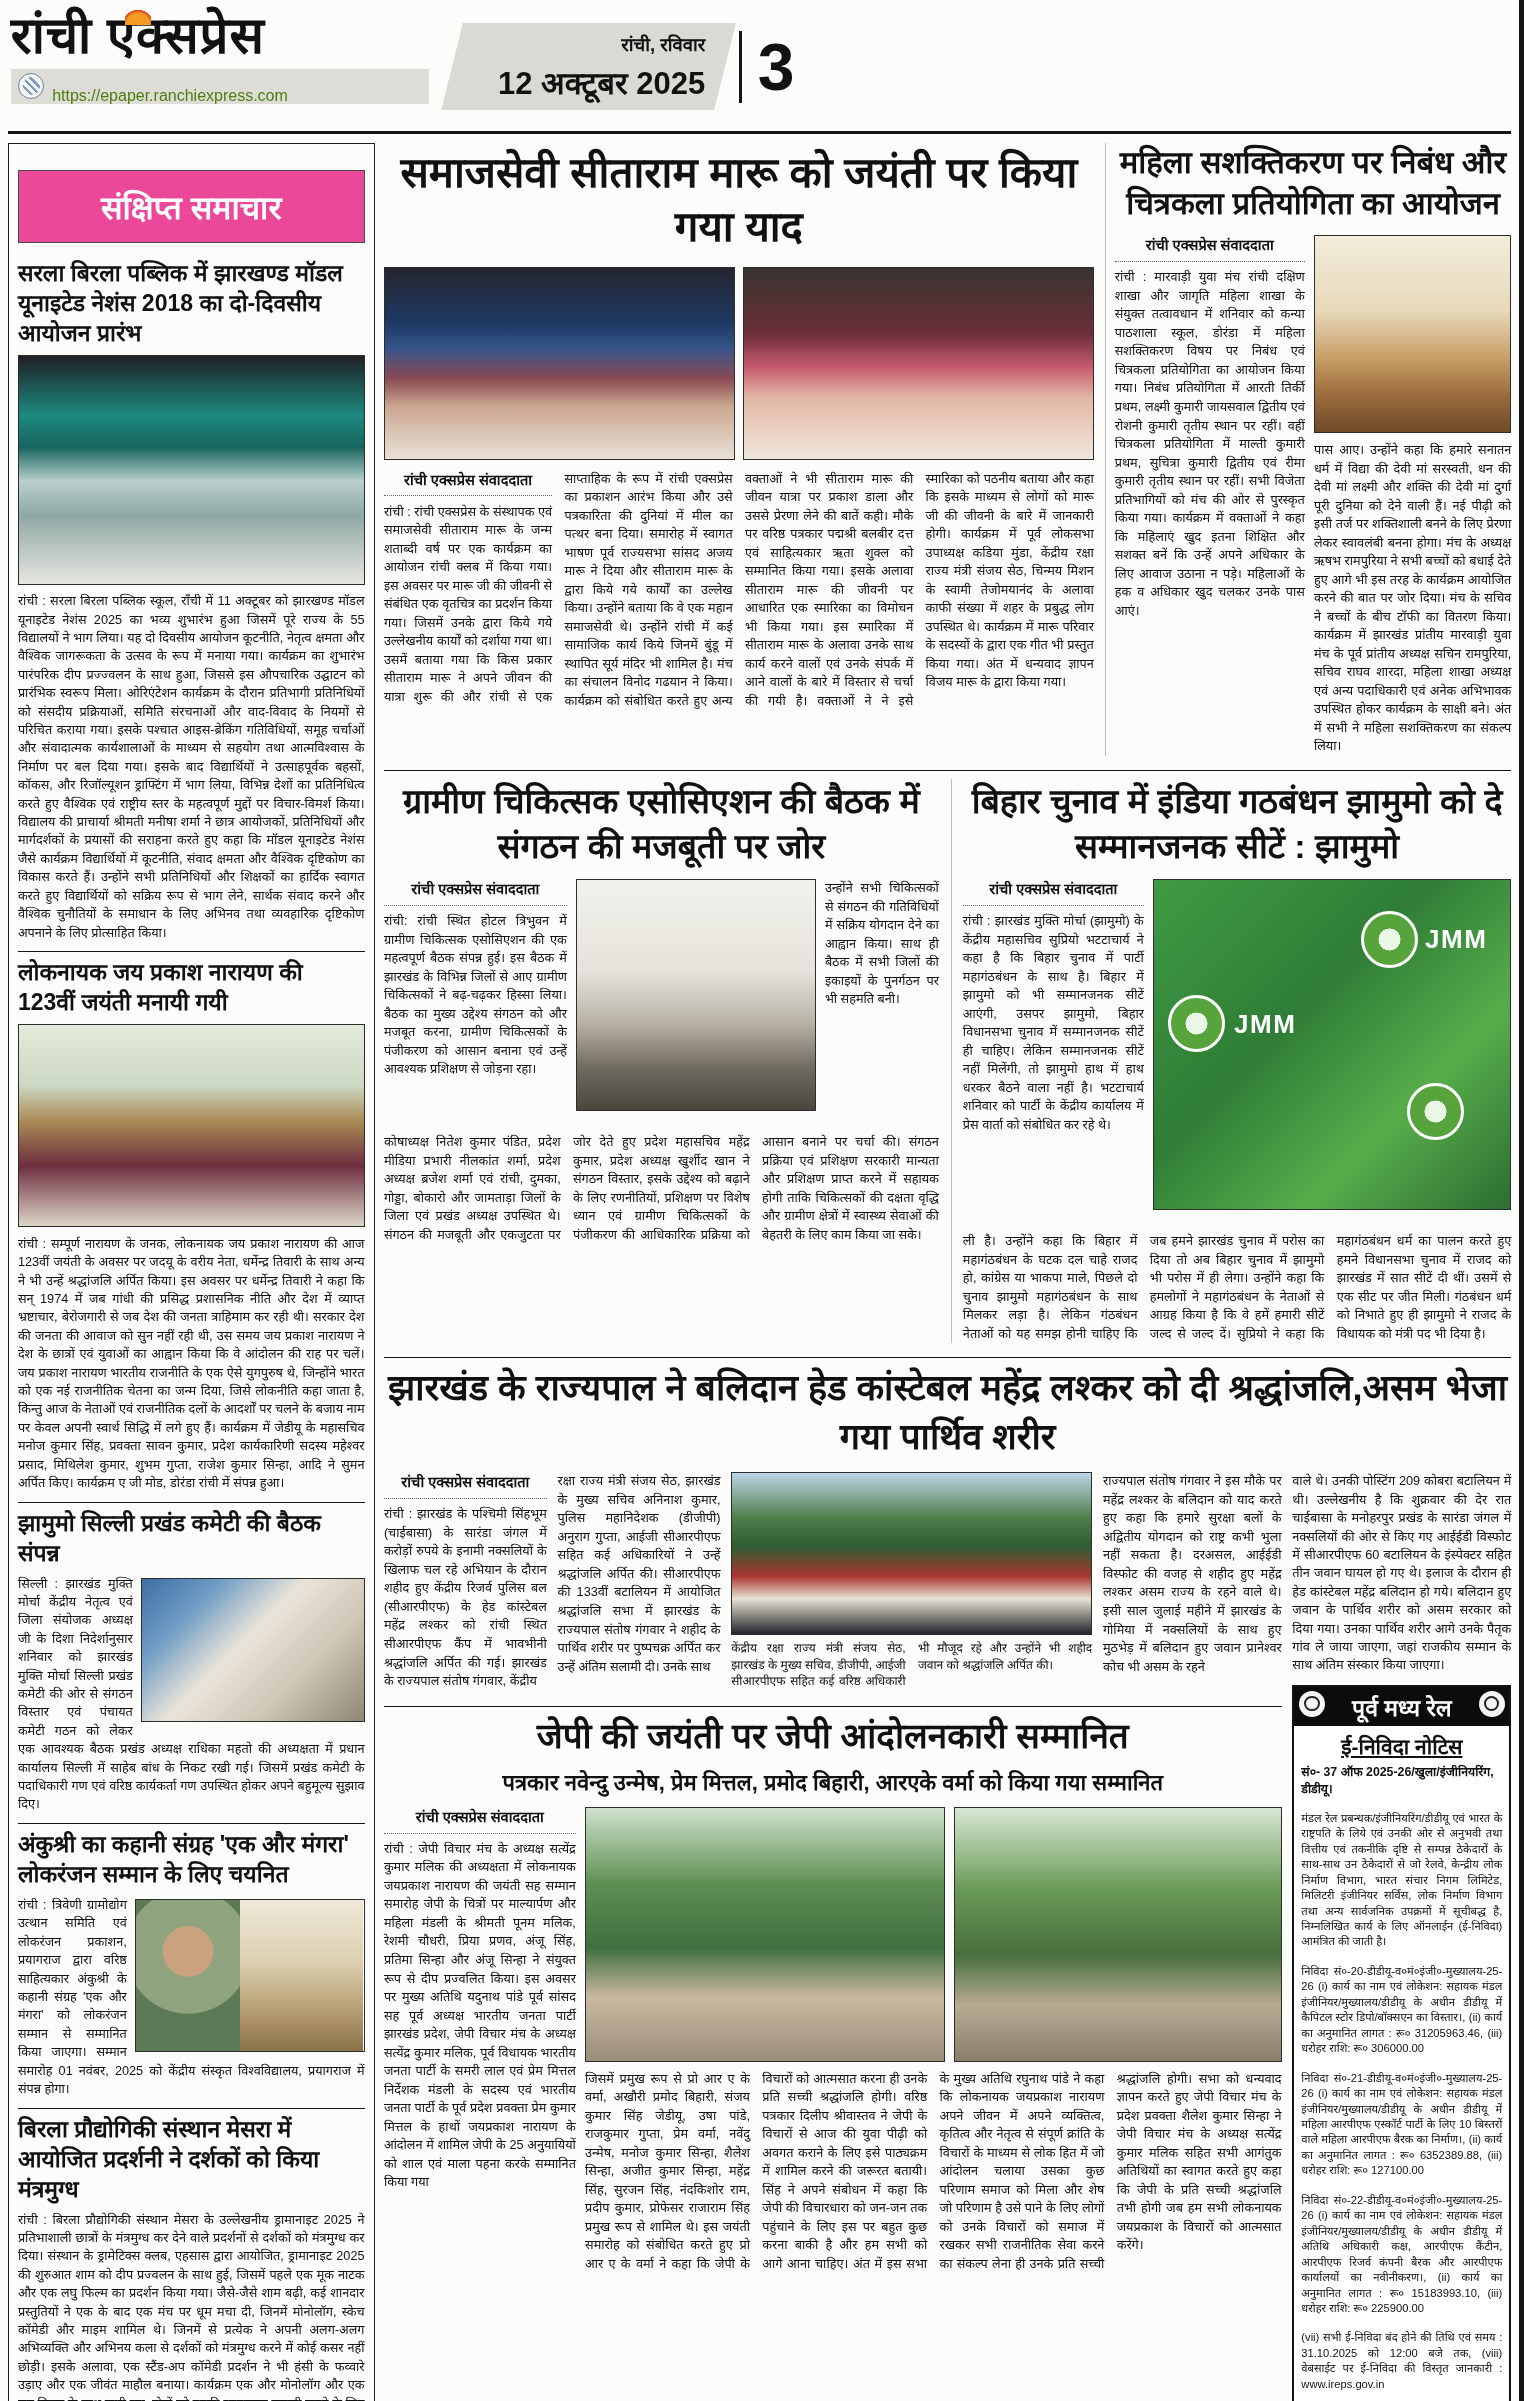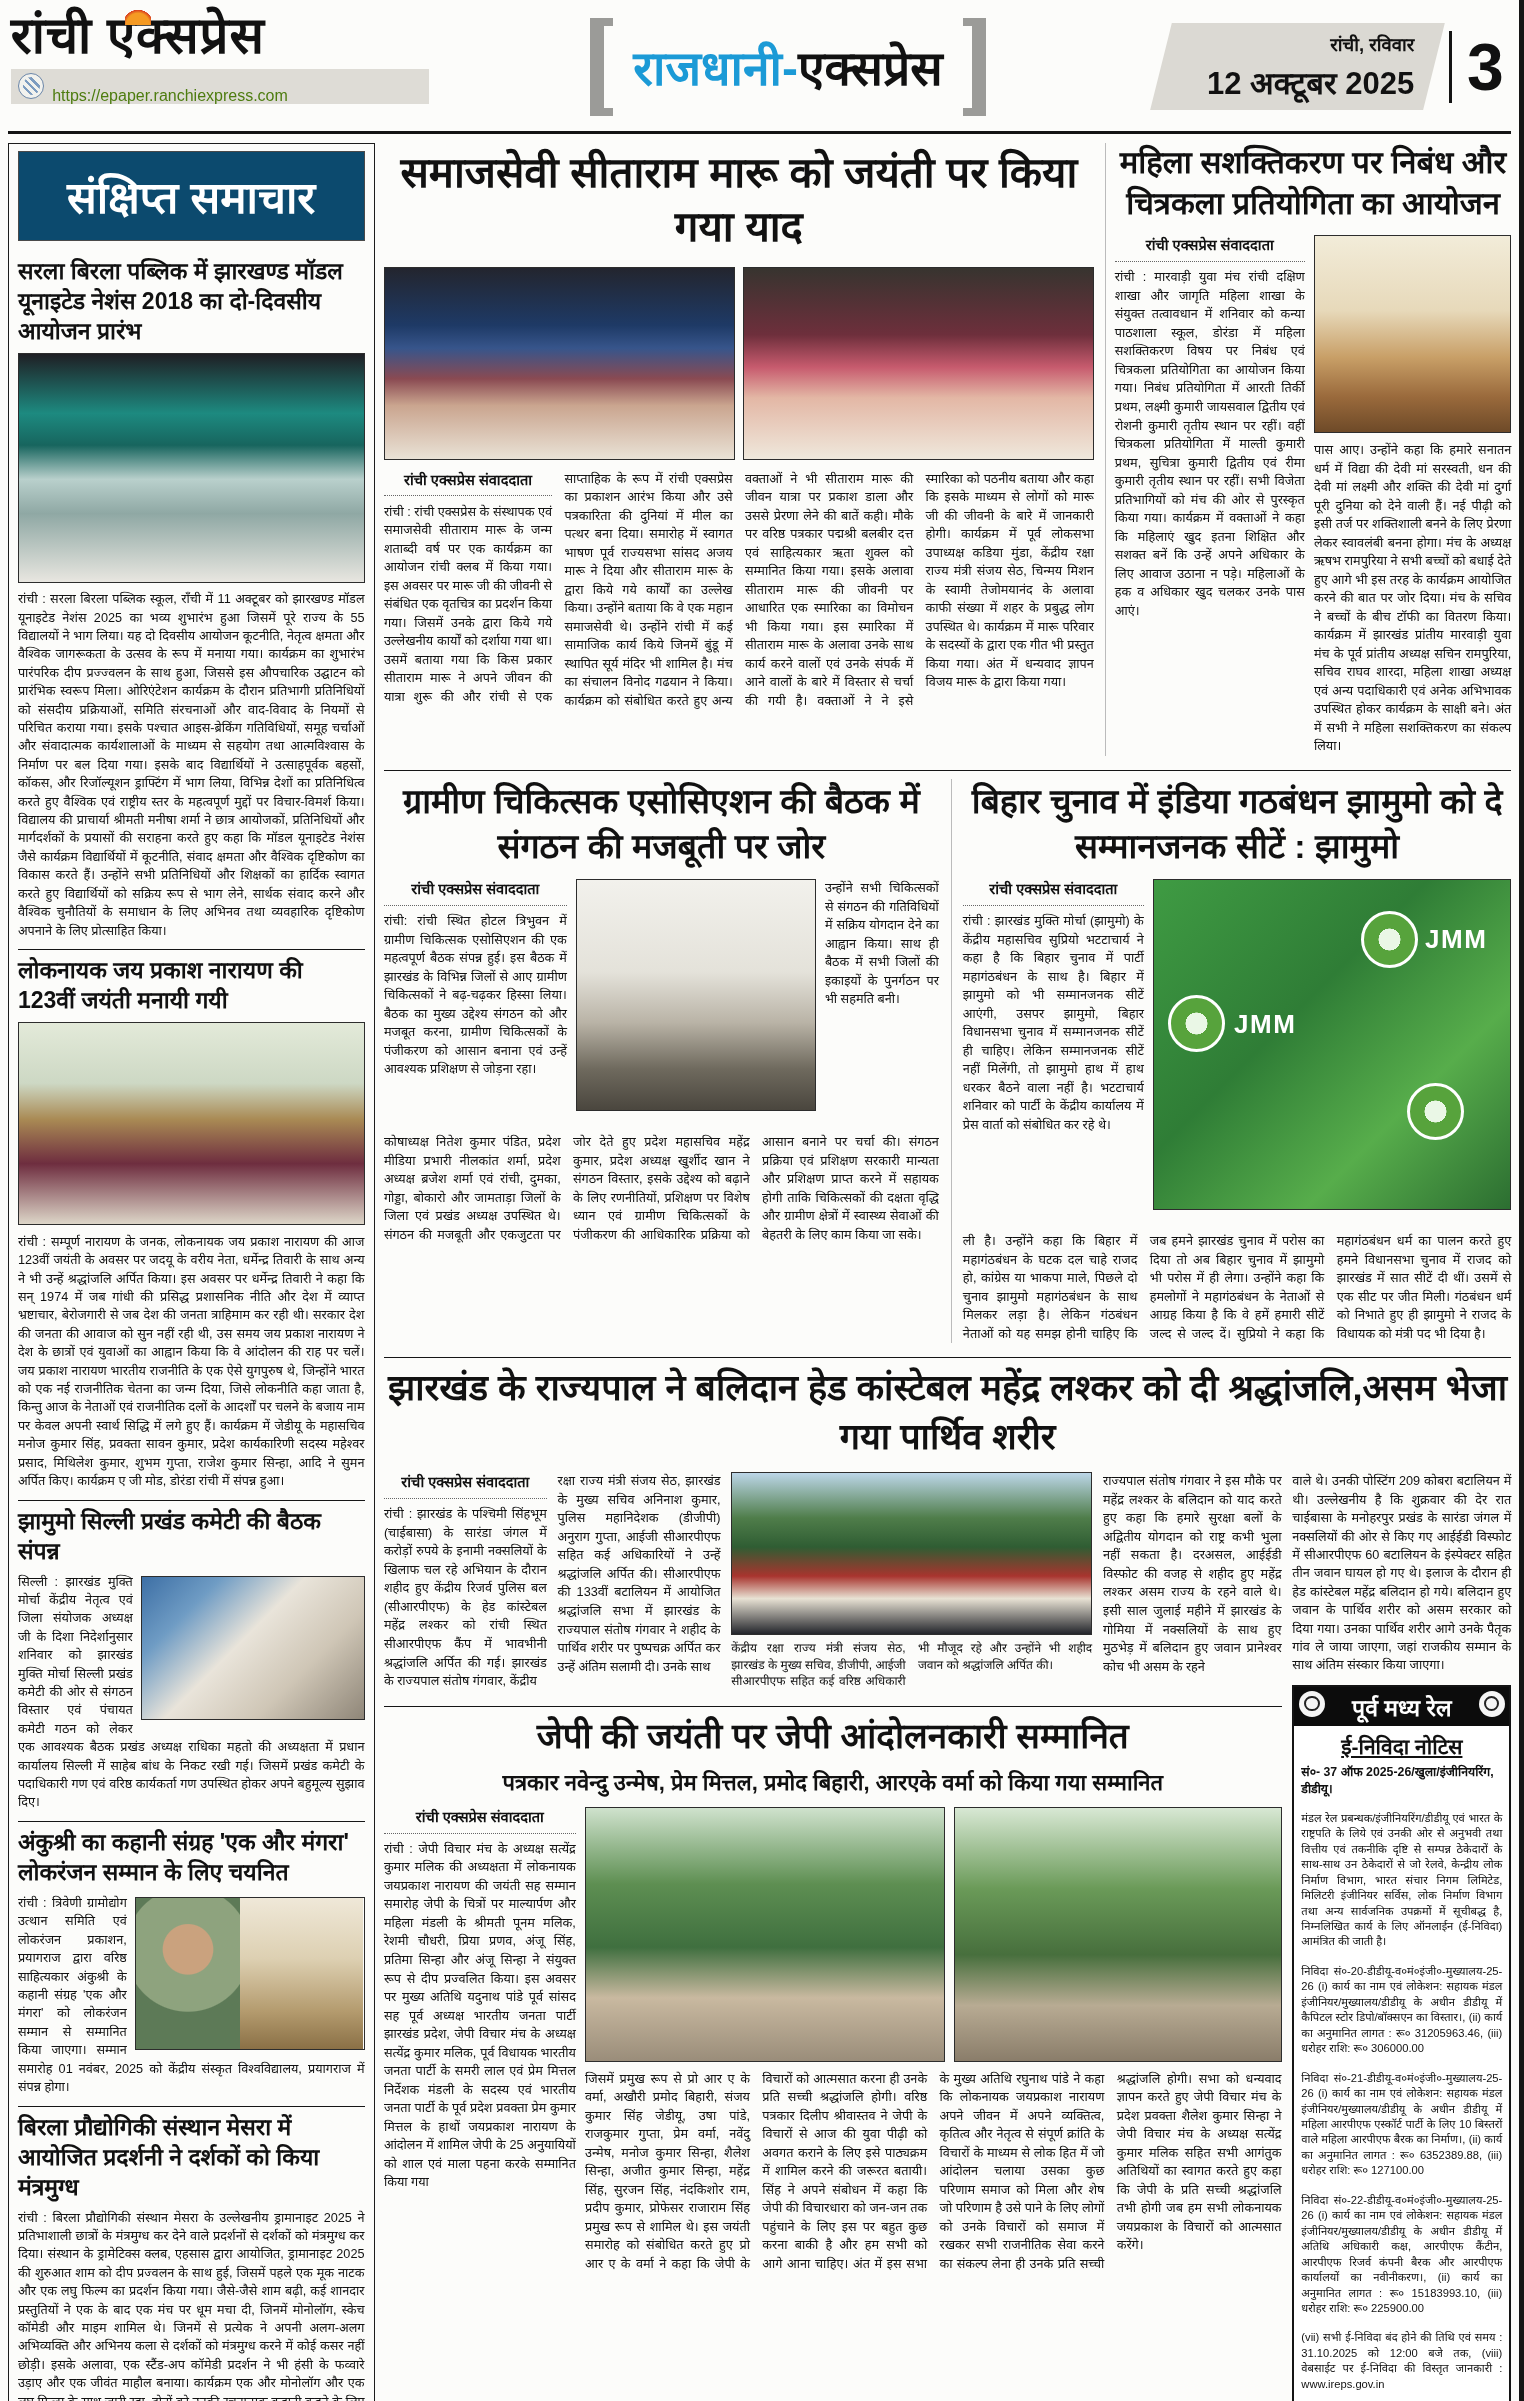--- a/index.html
+++ b/index.html
@@ -32,22 +32,22 @@
   .place-day { font-size:18.4px; font-weight:bold; }
   .date-big { font-size:31px; font-weight:bold; margin-top:4.6px; }
   .page-no-box { border-left:3.1px solid #141414; margin-left:14px; padding:3.1px 4.6px 3.1px 15.3px; }
   .page-no { font-size:66px; font-weight:bold; line-height:1; }
 
   
   .content { display:flex; gap:9.2px; padding-top:9.2px; }
   .left-col { width:367px; border:1.5px solid #1c1c1c; padding:7.7px 9.2px; }
   .right-area { flex:1; display:flex; flex-direction:column; }
 
-  .banner { background:#0c4a6e; color:#fff; border:1.5px solid #4a4a4a; text-align:center;
-            font-size:44px; font-weight:bold; padding:14px 4.6px; }
+  .banner { background:#ec4899; color:#fff; border:1.5px solid #4a4a4a; text-align:center;
+            font-size:32px; font-weight:bold; padding:14px 4.6px;margin-top:19px; }
   .lc-art { margin-top:9.2px; border-top:1.5px solid #161616; padding-top:6.1px; }
   .lc-art:first-of-type { border-top:none; }
   .lc-head { font-size:23px; font-weight:bold; line-height:1.3; margin-bottom:6.1px; }
   .lc-body { font-size:12.7px; line-height:1.45; text-align:justify; }
   .photo { border:0.8px solid #2d2d2d; }
   .ph-full { width:100%; height:230px; margin:3.1px 0 7.7px 0; }
   .ph-jp-bust { width:100%; height:203px; margin:3.1px 0 7.7px 0; }
   .inset { float:right; margin:3.1px 0 4.6px 7.7px; }
   .inset-silli { width:224px; height:144px; }
   .inset-ank { width:230px; height:153px; display:flex; border:0.8px solid #2d2d2d; }
@@ -146,27 +146,20 @@
 
   <header class="hdr">
     <div class="mast">
       <span class="sun-icon"></span>
       <div class="mast-title">रांची एक्सप्रेस</div>
       <div class="url-bar">
         <span class="globe-icon"></span>
         <span class="url-text">https://epaper.ranchiexpress.com</span>
       </div>
     </div>
-    <div class="hdr-mid">
-      <div class="bracket l"></div>
-      <div class="edition-title">
-        <span class="blue">राजधानी-</span><span>एक्सप्रेस</span>
-      </div>
-      <div class="bracket r"></div>
-    </div>
     <div class="hdr-right">
       <div class="date-slab">
         <div class="date-inner">
           <div class="place-day">रांची, रविवार</div>
           <div class="date-big">12 अक्टूबर 2025</div>
         </div>
       </div>
       <div class="page-no-box">
         <div class="page-no">3</div>
       </div>

